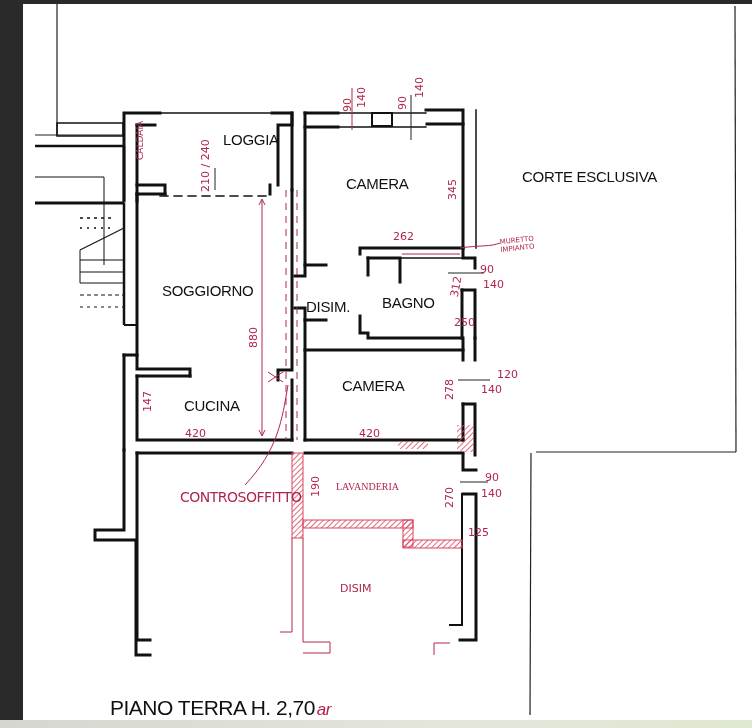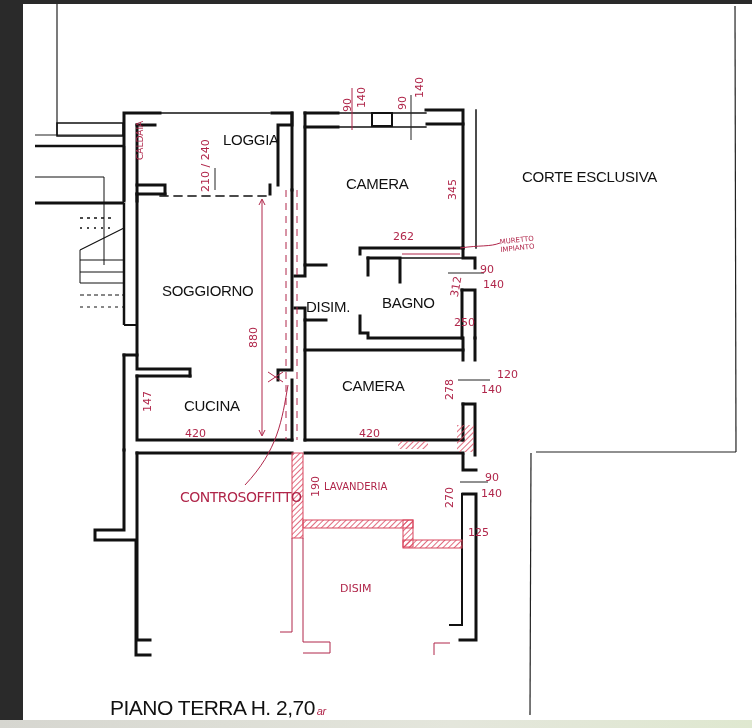--- a/index.html
+++ b/index.html
@@ -23,21 +23,21 @@
     white-space: nowrap; line-height: 1;
   }
   .hand {
     position: absolute; color: #b0264a; font-family: "DejaVu Sans", sans-serif;
     font-size: 11px; white-space: nowrap; line-height: 1;
   }
   .title {
     position: absolute; left: 110px; top: 697px; color: #111; font-size: 21px;
     letter-spacing: -0.5px; white-space: nowrap; line-height: 1;
   }
-  .title .init { color: #b0264a; font-size: 11px; font-style: italic; margin-left: 2px; }
+  .title .init { color: #b0264a; font-size: 17px; font-style: italic; margin-left: 2px; }
 </style>
 </head>
 <body>
 
 <div id="paper"></div>
 <div id="bottom-strip"></div>
 
 <svg id="plan" width="752" height="728">
   <defs>
     <pattern id="hatch" width="4" height="4" patternUnits="userSpaceOnUse" patternTransform="rotate(45)">
@@ -187,21 +187,21 @@
 <div class="hand" style="left:449px;top:296px;transform:rotate(-80deg);transform-origin:left top;">312</div>
 <div class="hand" style="left:408px;top:317px;margin-left:46px;">250</div>
 <div class="hand" style="left:248px;top:348px;transform:rotate(-90deg);transform-origin:left top;">880</div>
 <div class="hand" style="left:457px;top:369px;margin-left:40px;">120</div>
 <div class="hand" style="left:481px;top:384px;">140</div>
 <div class="hand" style="left:444px;top:400px;transform:rotate(-90deg);transform-origin:left top;">278</div>
 <div class="hand" style="left:359px;top:428px;">420</div>
 <div class="hand" style="left:142px;top:412px;transform:rotate(-90deg);transform-origin:left top;">147</div>
 <div class="hand" style="left:185px;top:428px;">420</div>
 <div class="hand" style="left:180px;top:490px;font-size:14px;letter-spacing:-0.5px;">CONTROSOFFITTO</div>
-<div class="hand" style="left:324px;top:482px;font-size:10px;">LAVANDERIA</div>
+<div class="hand" style="left:336px;top:482px;font-size:10px;font-family:Liberation Serif, serif;">LAVANDERIA</div>
 <div class="hand" style="left:310px;top:497px;transform:rotate(-90deg);transform-origin:left top;">190</div>
 <div class="hand" style="left:485px;top:472px;">90</div>
 <div class="hand" style="left:481px;top:488px;">140</div>
 <div class="hand" style="left:444px;top:508px;transform:rotate(-90deg);transform-origin:left top;">270</div>
 <div class="hand" style="left:425px;top:527px;margin-left:43px;">125</div>
 <div class="hand" style="left:340px;top:583px;font-size:11px;">DISIM</div>
 
 <div class="title"><span>PIANO TERRA H. 2,70</span><span class="init">ar</span></div>
 
 </body></html>

